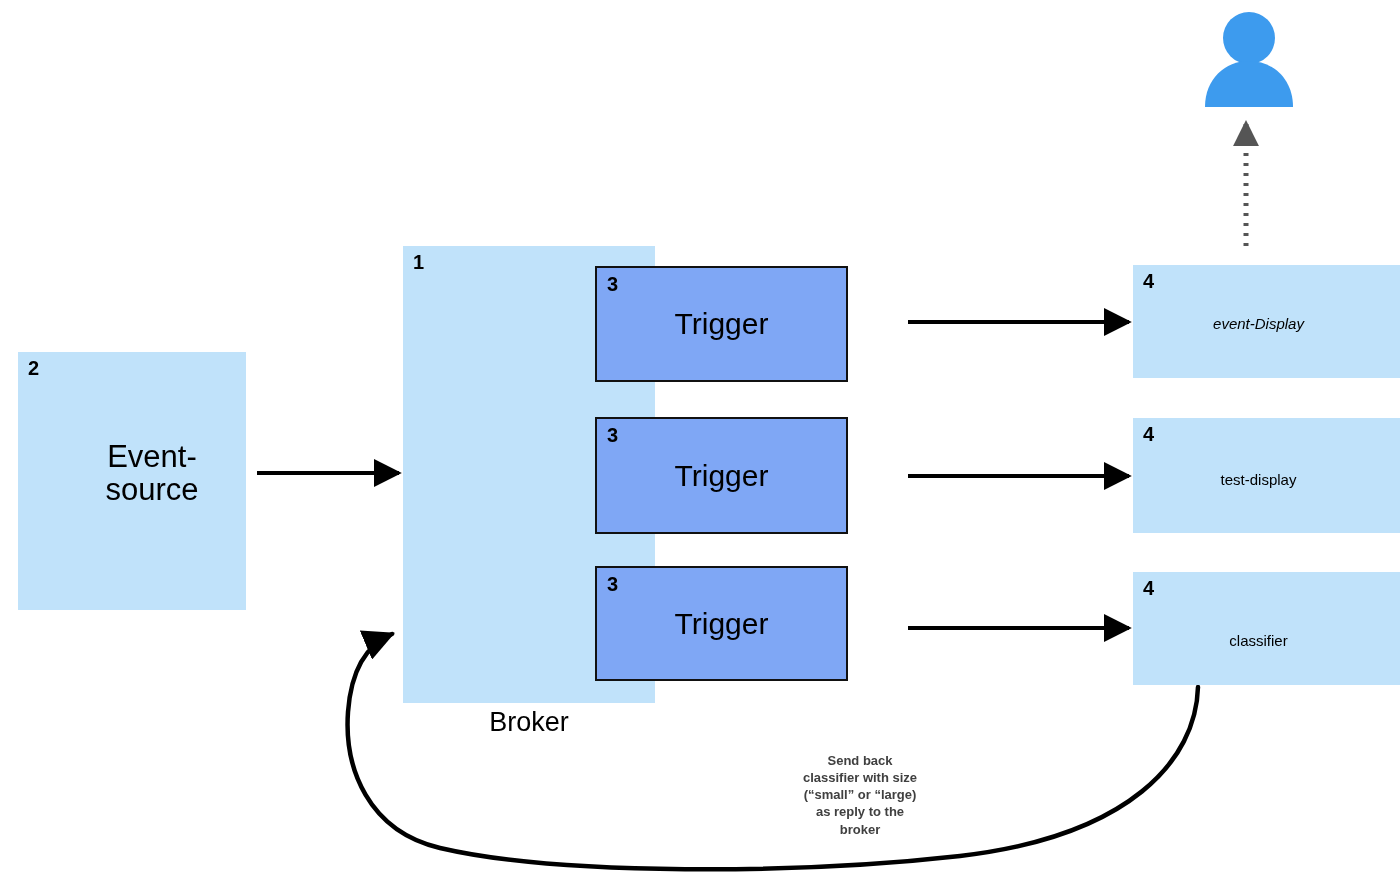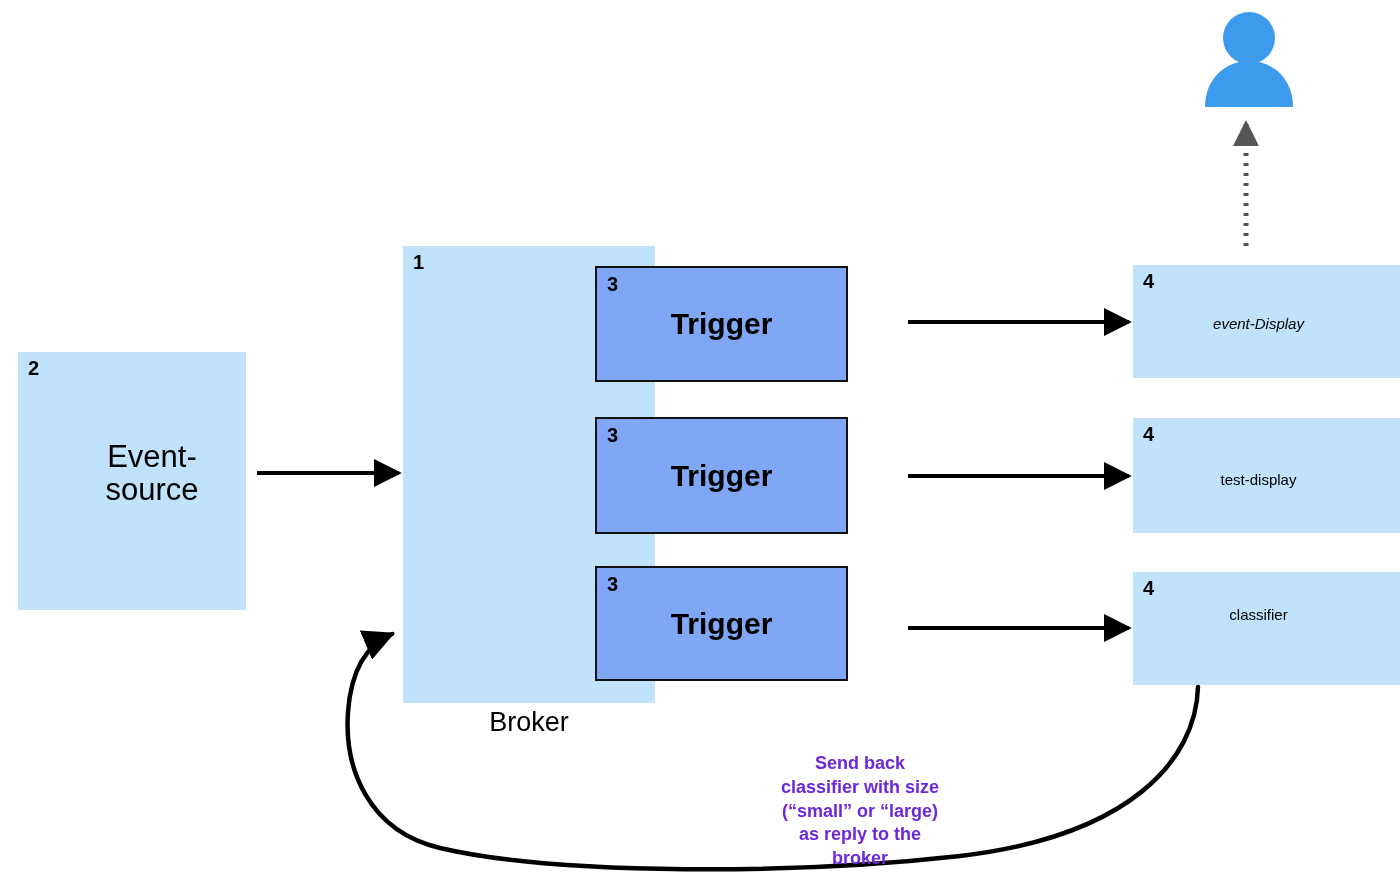--- a/index.html
+++ b/index.html
@@ -54,21 +54,21 @@
   }
 
   .label-big {
     font-size: 31px;
     font-weight: 400;
     line-height: 1.08;
     margin-left: 40px;
   }
   .label-trigger {
     font-size: 30px;
-    font-weight: bold;
+    font-weight: normal;
     line-height: 1.05;
   }
   .label-broker {
     font-size: 27px;
     font-weight: 400;
     line-height: 1.05;
   }
   .label-small {
     font-size: 15px;
     font-weight: 400;
@@ -82,24 +82,24 @@
     top: 0;
     width: 1400px;
     height: 896px;
     pointer-events: none;
   }
 
   
   .caption {
     position: absolute;
     text-align: center;
-    font-size: 18px;
+    font-size: 13px;
     font-weight: bold;
     line-height: 1.32;
-    color: #6d28d9;
+    color: #404040;
     white-space: pre-line;
   }
 
   
   .person {
     position: absolute;
   }
 </style>
 </head>
 <body>
@@ -171,21 +171,21 @@
     <span class="box-label label-small" style="top:50px; right:16px;font-style:italic;">event-Display</span>
   </div>
 
   <div class="box box-light" style="left:1133px; top:418px; width:267px; height:115px;">
     <span class="step-num">4</span>
     <span class="box-label label-small" style="top:53px; right:16px;">test-display</span>
   </div>
 
   <div class="box box-light" style="left:1133px; top:572px; width:267px; height:113px;">
     <span class="step-num">4</span>
-    <span class="box-label label-small" style="top:34px; right:16px;">classifier</span>
+    <span class="box-label label-small" style="top:60px; right:16px;">classifier</span>
   </div>
 
   <div class="caption" style="left: 760px; top: 752px; width: 200px; white-space: pre-line;">Send back
 classifier with size
 (“small” or “large)
 as reply to the
 broker</div>
 
 </div>
 

